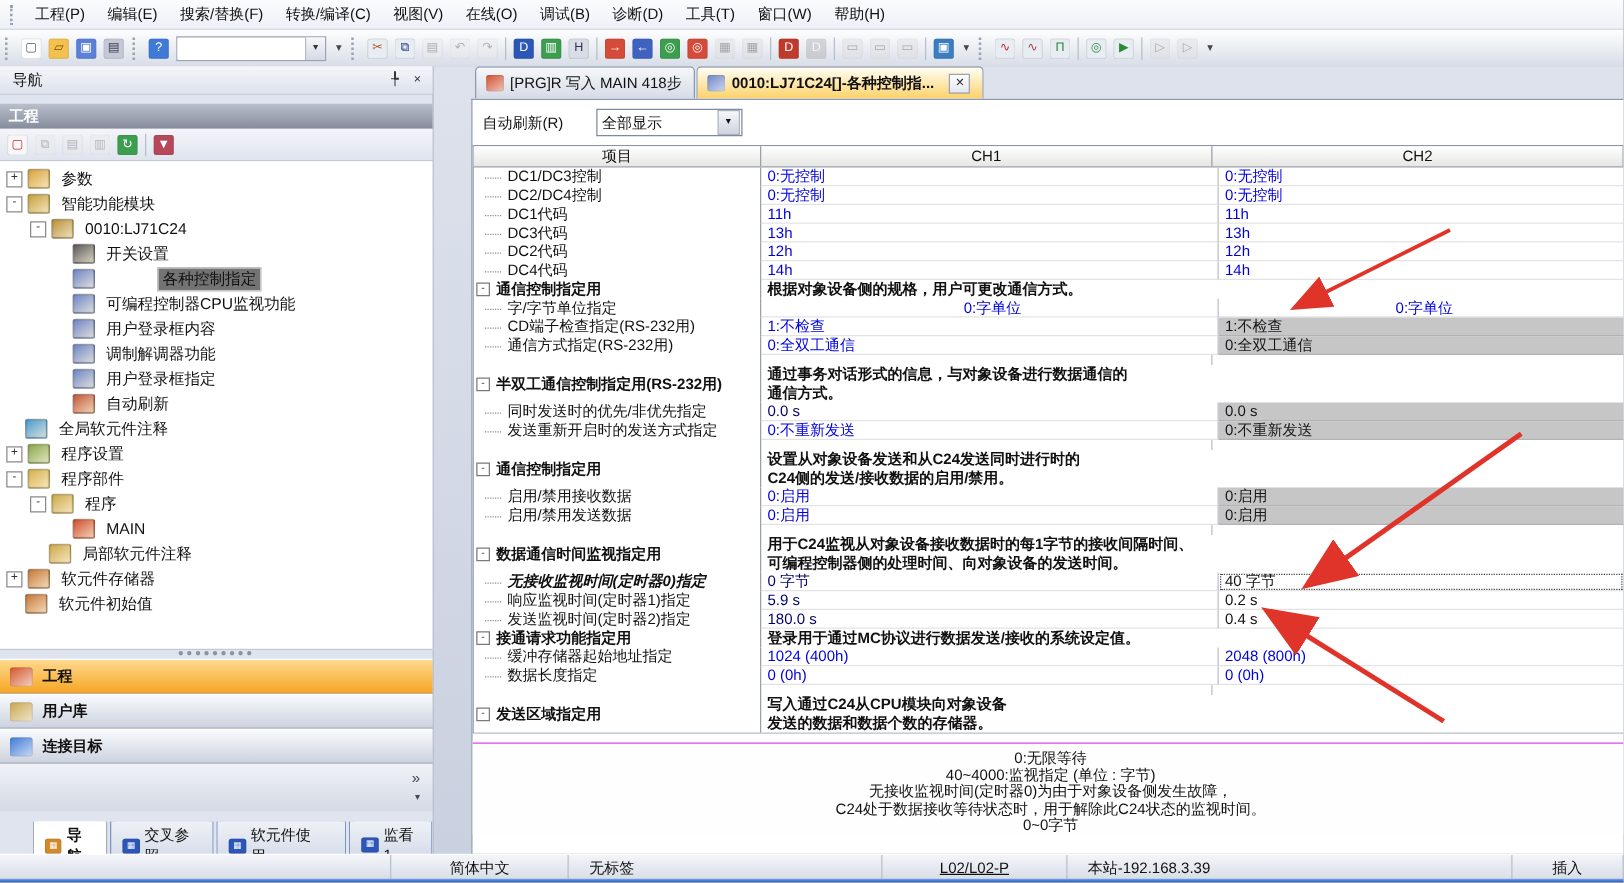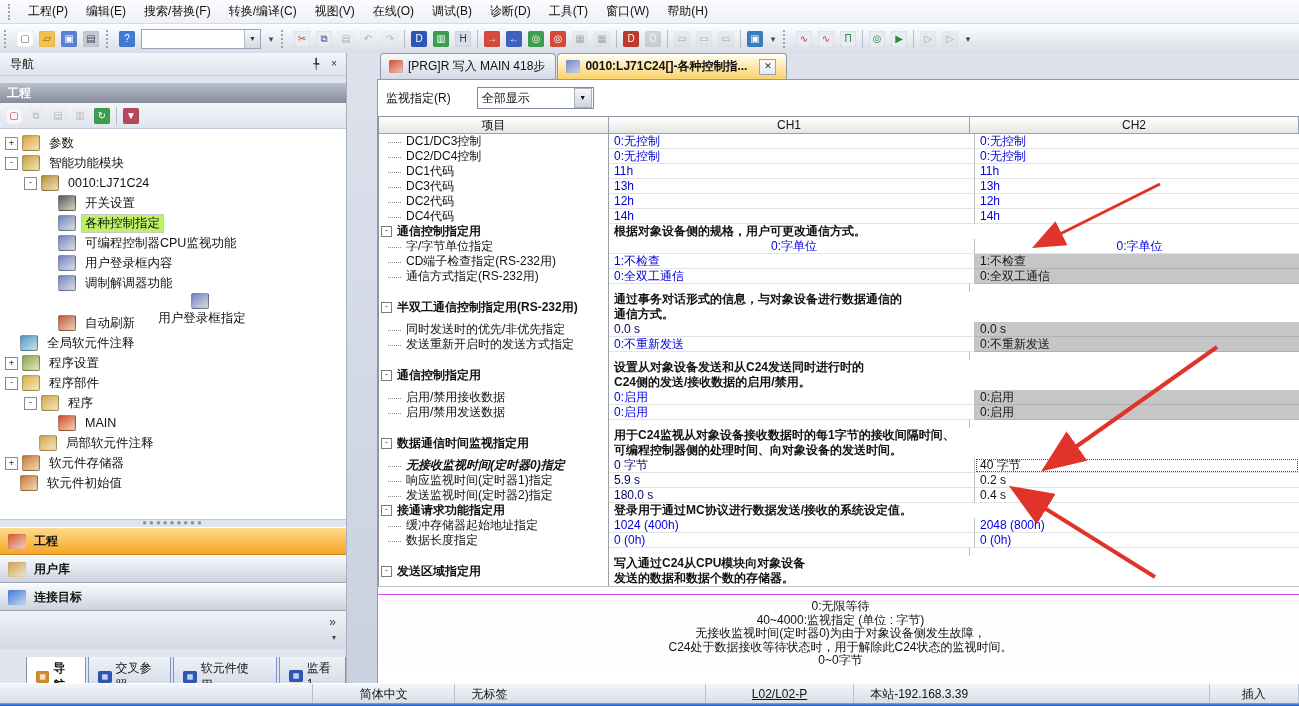--- a/index.html
+++ b/index.html
@@ -36,21 +36,21 @@
   .nav-caption{height:18px;margin-top:7px;background:linear-gradient(#b9bfcb,#848b9b);color:#fff;
                font-weight:bold;padding:2px 0 0 7px;}
   .nav-tools{height:25px;background:linear-gradient(#f3f5f9,#dfe4ee);border-bottom:1px solid #c2c9d6;
              display:flex;align-items:center;padding-left:3px;}
   .tree{background:#fff;height:386px;overflow:hidden;padding-top:4px;border-bottom:1px solid #c2c9d6;}
   .titem{height:20px;display:flex;align-items:center;white-space:nowrap;}
   .toggle{width:11px;height:11px;border:1px solid #8a8a8a;background:#fff;font:9px/9px "DejaVu Sans Mono",monospace;
           text-align:center;color:#333;margin-right:4px;flex:none;}
   .ticon{width:16px;height:14px;border-radius:2px;margin-right:5px;flex:none;box-shadow:inset 0 0 1px rgba(0,0,0,.4);}
   .tlabel{padding:1px 4px;font-size:12.5px;}
-  .titem.sel .tlabel{background:#bef264;border:1px solid #c8c8c8;padding:0 3px;}
+  .titem.sel .tlabel{background:#737373;border:1px solid #c8c8c8;padding:0 3px;margin-left:45px;}
   .splitdots{height:7px;text-align:center;color:#8b93a5;font-size:8px;line-height:5px;letter-spacing:2px;background:#dfe4ee;}
   .viewbtn{height:26px;display:flex;align-items:center;gap:8px;padding-left:8px;font-weight:bold;
            background:linear-gradient(#f8fafc,#ccd2df);border-top:1px solid #fff;border-bottom:1px solid #9aa2b4;}
   .viewbtn.active{background:linear-gradient(#ffd98e,#f6a625);border-bottom:1px solid #c87f17;}
   .vicon{width:18px;height:15px;border-radius:2px;box-shadow:inset 0 0 1px rgba(0,0,0,.4);}
   .chevrow{height:34px;background:linear-gradient(#f0f2f7,#d4d9e4);text-align:right;padding:4px 10px 0 0;color:#445;}
   .navfill{flex:1;background:#dfe4ee;}
   .nav-tabs{height:27px;display:flex;align-items:flex-start;background:#dfe4ee;padding-left:26px;gap:2px;}
   .ntab{display:flex;align-items:center;gap:4px;padding:3px 9px 4px;border:1px solid #7c96c4;border-top:none;
         border-radius:0 0 7px 7px;background:linear-gradient(#eef1f6,#ccd4e4);font-size:12px;}
@@ -309,21 +309,21 @@
             <span class="tlabel">可编程控制器CPU监视功能</span>
           </div>
           <div class="titem" style="padding-left: 58px;">
             <span class="ticon" style="background: linear-gradient(145deg, rgb(111, 134, 200), rgb(255, 248, 224) 130%); border: 1px solid rgba(0, 0, 0, 0.25);"></span>
             <span class="tlabel">用户登录框内容</span>
           </div>
           <div class="titem" style="padding-left: 58px;">
             <span class="ticon" style="background: linear-gradient(145deg, rgb(111, 134, 200), rgb(255, 248, 224) 130%); border: 1px solid rgba(0, 0, 0, 0.25);"></span>
             <span class="tlabel">调制解调器功能</span>
           </div>
-          <div class="titem" style="padding-left: 58px; flex-direction: column;">
+          <div class="titem" style="padding-left: 58px;">
             <span class="ticon" style="background: linear-gradient(145deg, rgb(111, 134, 200), rgb(255, 248, 224) 130%); border: 1px solid rgba(0, 0, 0, 0.25);"></span>
             <span class="tlabel">用户登录框指定</span>
           </div>
           <div class="titem" style="padding-left: 58px;">
             <span class="ticon" style="background: linear-gradient(145deg, rgb(192, 90, 58), rgb(255, 248, 224) 130%); border: 1px solid rgba(0, 0, 0, 0.25);"></span>
             <span class="tlabel">自动刷新</span>
           </div>
           <div class="titem" style="padding-left: 20px;">
             <span class="ticon" style="background: linear-gradient(145deg, rgb(74, 154, 208), rgb(255, 248, 224) 130%); border: 1px solid rgba(0, 0, 0, 0.25);"></span>
             <span class="tlabel">全局软元件注释</span>
@@ -405,21 +405,21 @@
             <span>[PRG]R 写入 MAIN 418步</span>
           </span>
           <span class="dtab active">
             <span class="dtico" style="background: linear-gradient(145deg, rgb(111, 134, 200), rgb(255, 255, 255) 150%);"></span>
             <span>0010:LJ71C24[]-各种控制指...</span>
             <span class="tabclose">✕</span>
           </span>
         </div>
       <div class="content">
         <div class="filter-row">
-          <span>监视指定(R)</span>
+          <span>自动刷新(R)</span>
           <span class="fcombo">
             <span class="val">全部显示</span>
             <span class="ar">▼</span>
           </span>
         </div>
         <div class="stable">
           <div class="thead">
               <div style="width: 229px;">项目</div>
               <div style="width: 360px;">CH1</div>
               <div style="flex: 1 1 0%;">CH2</div>

